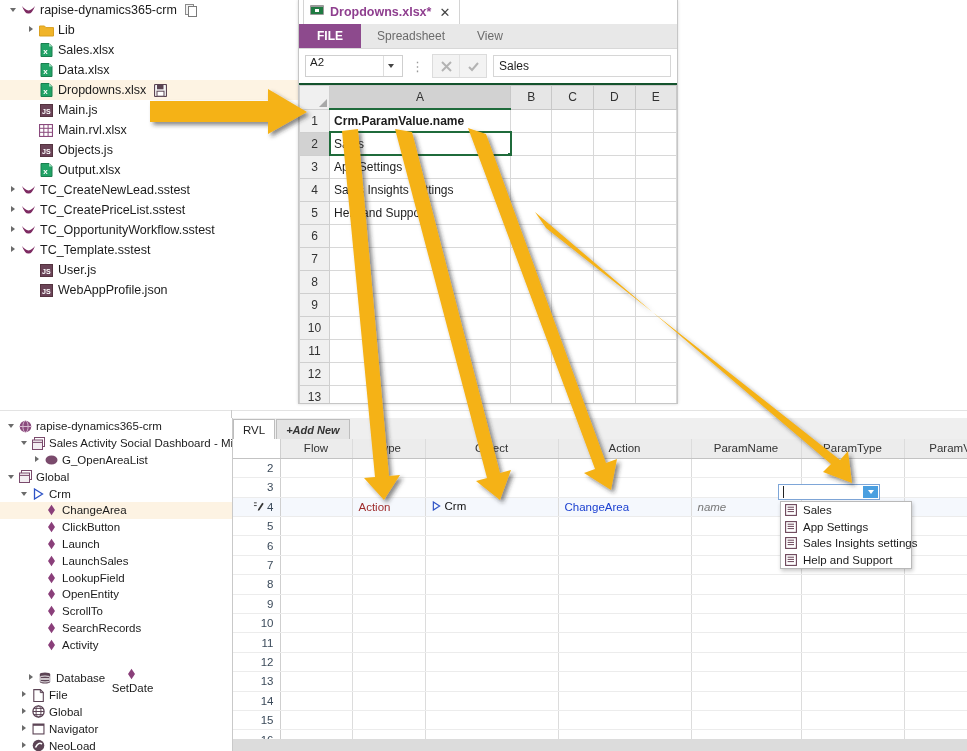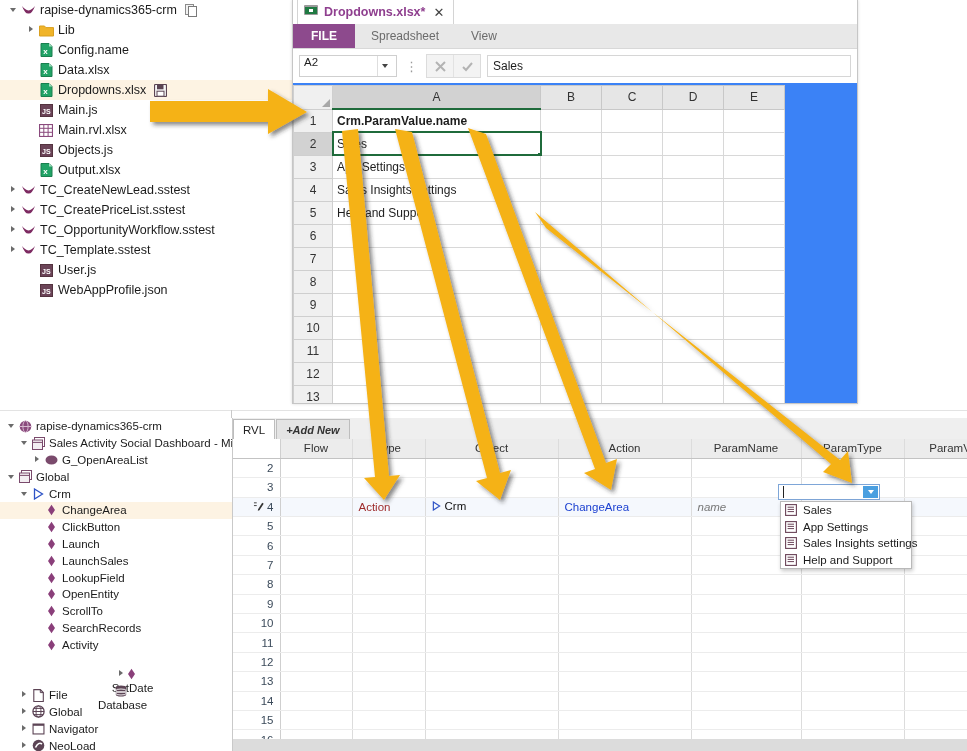--- a/index.html
+++ b/index.html
@@ -20,21 +20,21 @@
   .tnode.sel{background:#fdf3e3;}
   .tnode.sel .lbl{background:#fdf3e3;}
 
   
   .i-chev{display:inline-block;width:0;height:0;border-left:4px solid #6b6b6b;
           border-top:3.5px solid transparent;border-bottom:3.5px solid transparent;}
   .i-chev.open{border-left:3.5px solid transparent;border-right:3.5px solid transparent;
           border-top:4px solid #6b6b6b;border-bottom:0;}
 
   
-  #ss-win{left:292px;top:0;width:566px;height:404px;background:#3b82f6;
+  #ss-win{left:298px;top:0;width:380px;height:404px;background:#14532d;
           border:1px solid #c6c6c6;border-top:none;box-shadow:0 0 3px rgba(0,0,0,.15);}
   #ss-tabstrip{position:absolute;left:0;top:0;width:100%;height:24px;background:#fff;}
   #ss-tab{position:absolute;left:4px;top:0;height:24px;display:flex;align-items:center;
           gap:6px;padding:0 7px 0 6px;background:#fff;border:1px solid #d4d4d4;border-top:none;}
   #ss-tab .ttl{color:#8f3f8f;font-weight:bold;font-size:12.5px;}
   #ss-tab .close{color:#444;font-size:13px;line-height:1;padding:0 2px;}
   #ss-ribbon{position:absolute;left:0;top:24px;width:100%;height:24px;background:#e8e8e8;
              border-bottom:1px solid #d8d8d8;display:flex;align-items:stretch;}
   .rbtab{display:flex;align-items:center;padding:0 16px;font-size:12px;color:#6b6b6b;}
   .rbtab.file{background:#8d4a8d;color:#fff;font-weight:bold;padding:0 18px;}
@@ -160,21 +160,21 @@
       <span class="exp"></span>
       <span class="ico">
         <span style="display: inline-flex; align-items: center;">
           <svg width="13" height="14" viewBox="0 0 13 14">
             <path d="M1 0.5 h8 l3 3 v10 H1 Z" fill="#21a366" stroke="#1a7f4f"></path>
             <path d="M9 0.5 v3 h3" fill="#a9e3c4"></path>
             <text x="3.2" y="11" font-size="8" font-family="Liberation Sans" fill="#fff" font-weight="bold">x</text>
           </svg>
         </span>
       </span>
-      <span class="lbl">Config.name</span>
+      <span class="lbl">Sales.xlsx</span>
     </div>
     <div class="tnode" style="padding-left: 24px;">
       <span class="exp"></span>
       <span class="ico">
         <span style="display: inline-flex; align-items: center;">
           <svg width="13" height="14" viewBox="0 0 13 14">
             <path d="M1 0.5 h8 l3 3 v10 H1 Z" fill="#21a366" stroke="#1a7f4f"></path>
             <path d="M9 0.5 v3 h3" fill="#a9e3c4"></path>
             <text x="3.2" y="11" font-size="8" font-family="Liberation Sans" fill="#fff" font-weight="bold">x</text>
           </svg>
@@ -663,21 +663,21 @@
       <span class="exp"></span>
       <span class="ico">
         <span style="display: inline-flex; align-items: center;">
           <svg width="9" height="12" viewBox="0 0 9 12">
             <path d="M4.5 0.8 L8 6 L4.5 11.2 L1 6 Z" fill="#8a3f7a"></path>
           </svg>
         </span>
       </span>
       <span class="lbl">SetDate</span>
     </div>
-    <div class="tnode" style="padding-left: 10px; flex-direction: column;">
+    <div class="tnode" style="padding-left: 24px;">
       <span class="exp"><i class="i-chev"></i></span>
       <span class="ico">
         <span style="display: inline-flex; align-items: center;">
           <svg width="12" height="12" viewBox="0 0 12 12">
             <ellipse cx="6" cy="2.3" rx="5.2" ry="1.9" fill="#5c4455"></ellipse>
             <path d="M0.8 2.3 v7.4 c0 1 2.3 1.9 5.2 1.9 s5.2-.9 5.2-1.9 V2.3" fill="#5c4455"></path>
             <ellipse cx="6" cy="5.6" rx="5.2" ry="1.6" fill="none" stroke="#fff" stroke-width="0.9"></ellipse>
             <ellipse cx="6" cy="8.4" rx="5.2" ry="1.6" fill="none" stroke="#fff" stroke-width="0.9"></ellipse>
           </svg>
         </span>

